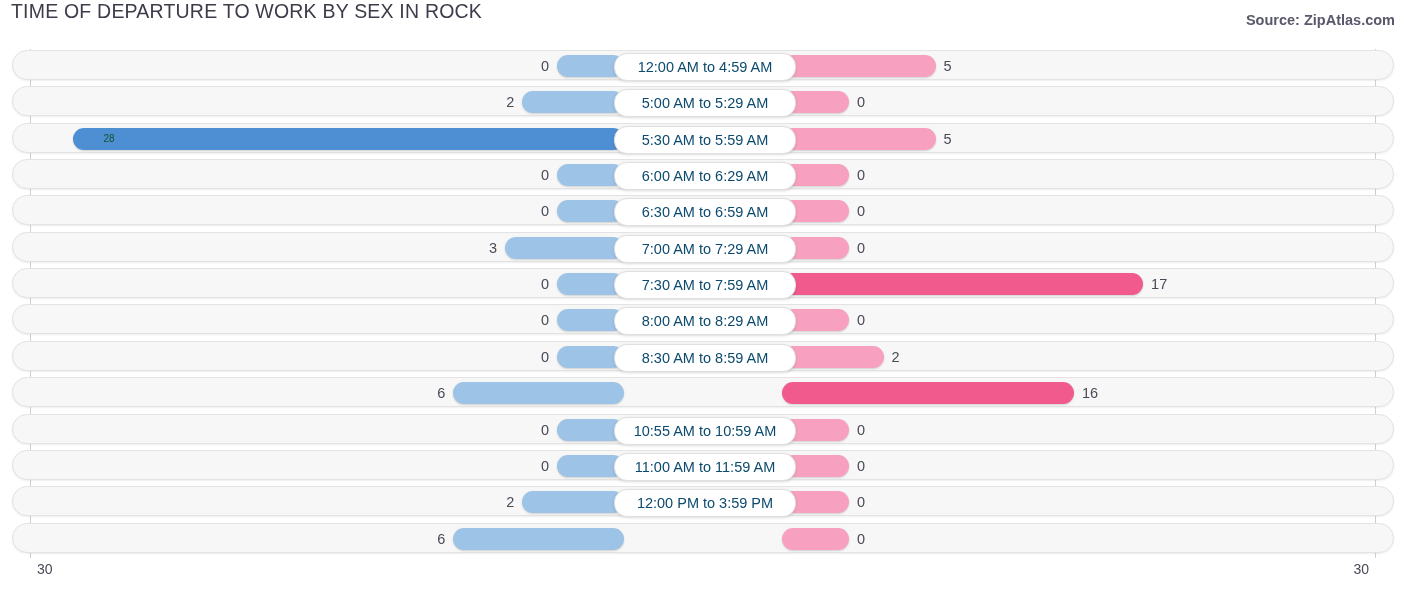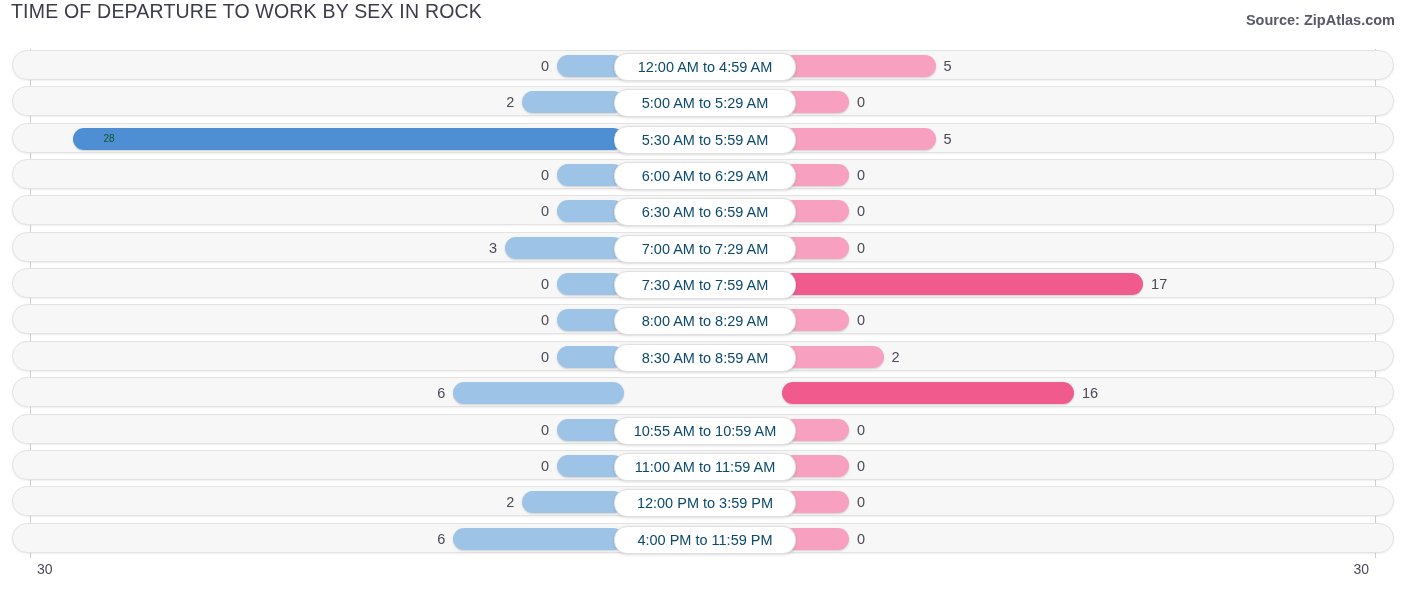--- a/index.html
+++ b/index.html
@@ -273,20 +273,19 @@
       <div class="val val-male" style="right: 878.6px;">2</div>
       <div class="bar bar-female" style="width: 67px; background: rgb(248, 160, 192);"></div>
       <div class="val val-female" style="left: 844px;">0</div>
       <div class="cat-pill">12:00 PM to 3:59 PM</div>
     </div>
     <div class="row" style="top: 473.55px;">
       <div class="bar bar-male" style="width: 170.8px; background: rgb(157, 195, 230);"></div>
       <div class="val val-male" style="right: 947.8px;">6</div>
       <div class="bar bar-female" style="width: 67px; background: rgb(248, 160, 192);"></div>
       <div class="val val-female" style="left: 844px;">0</div>
-      <div class="cat-pill">4:00 PM to 11:59 PM</div>
     </div>
   </div>
 
 <div id="footer">
   <div class="axis-end" id="axis-end-left">30</div>
   <div class="axis-end" id="axis-end-right">30</div>
 </div>
 
 </body></html>

